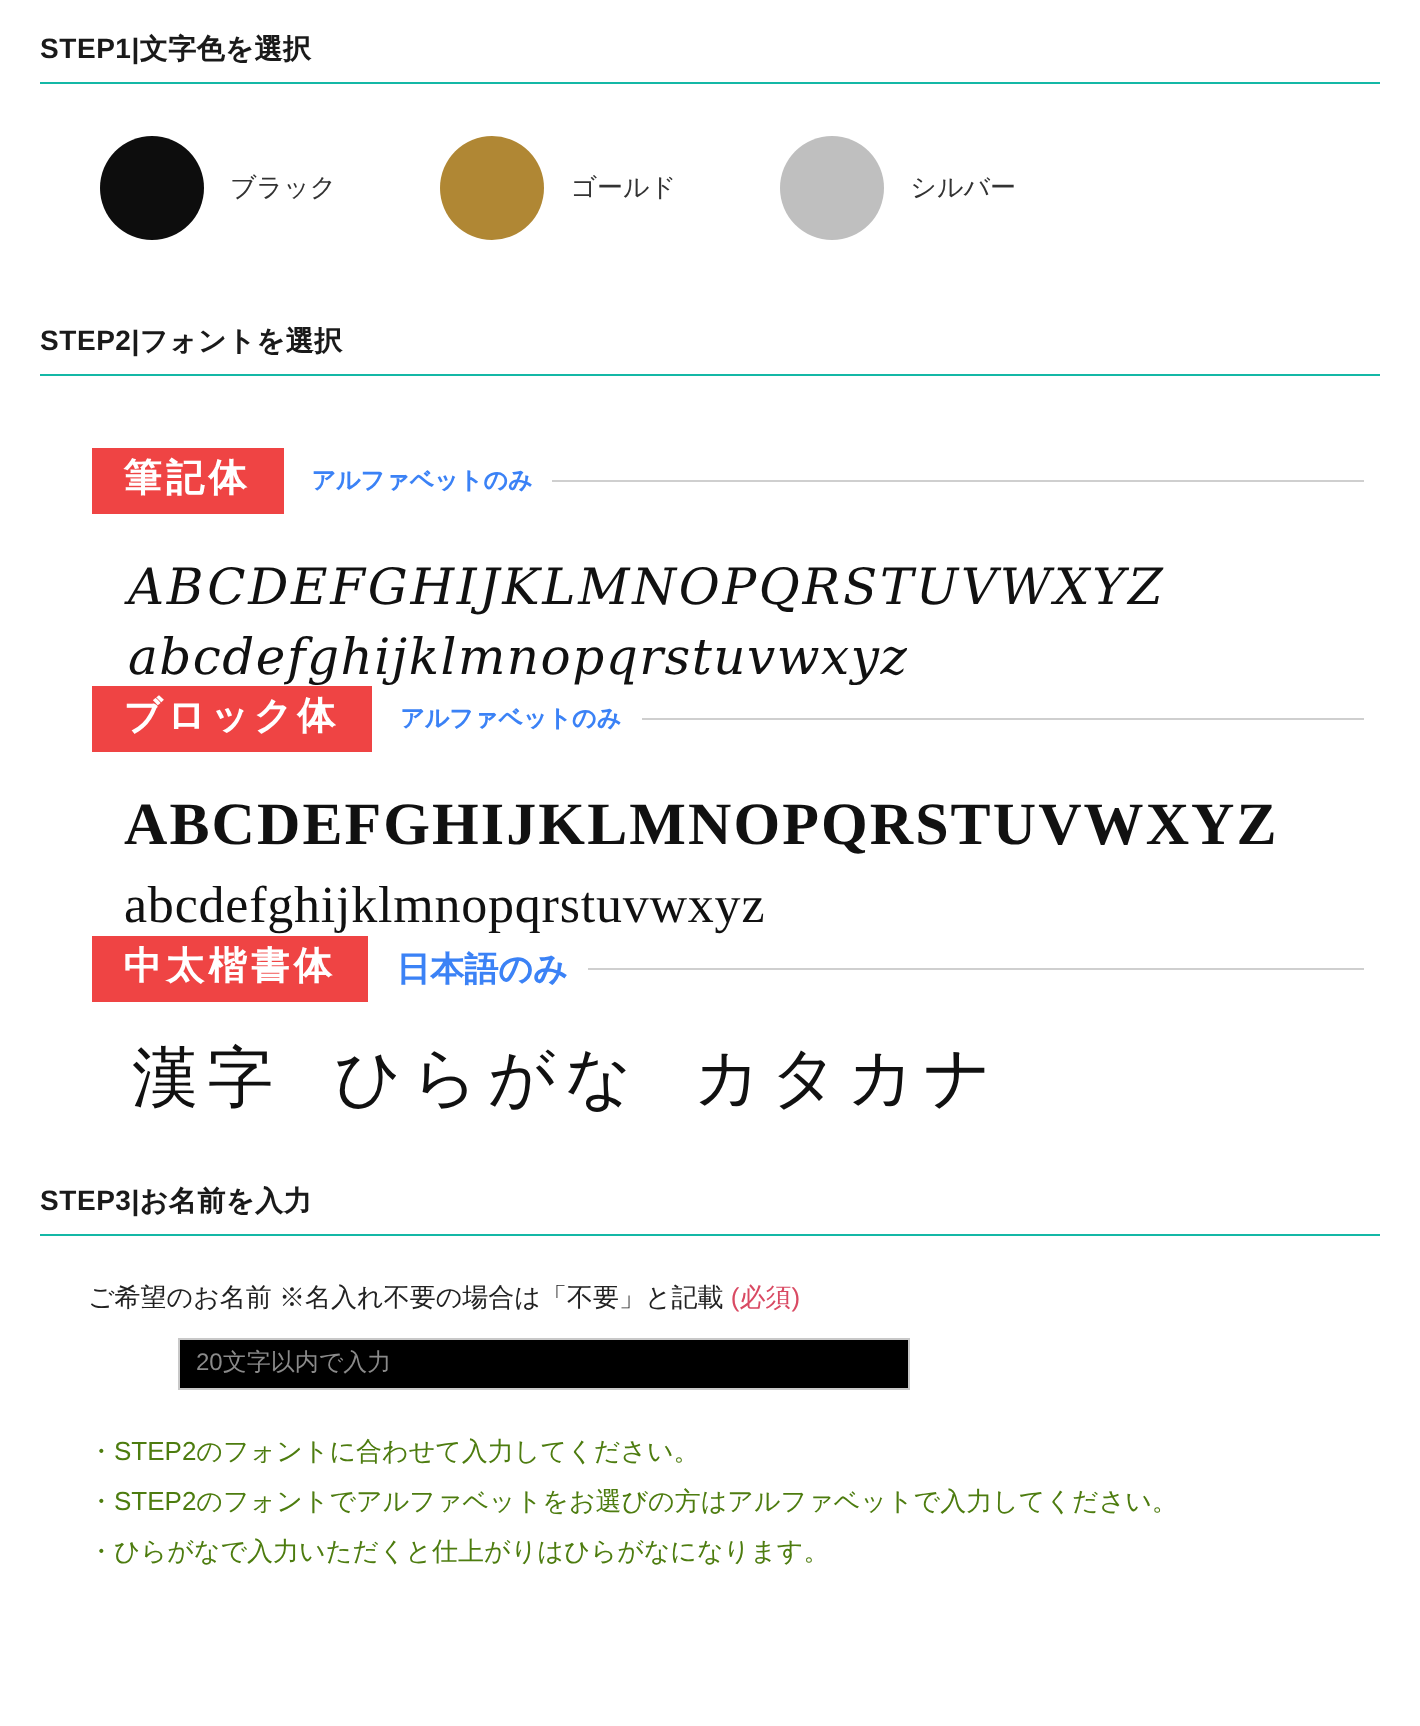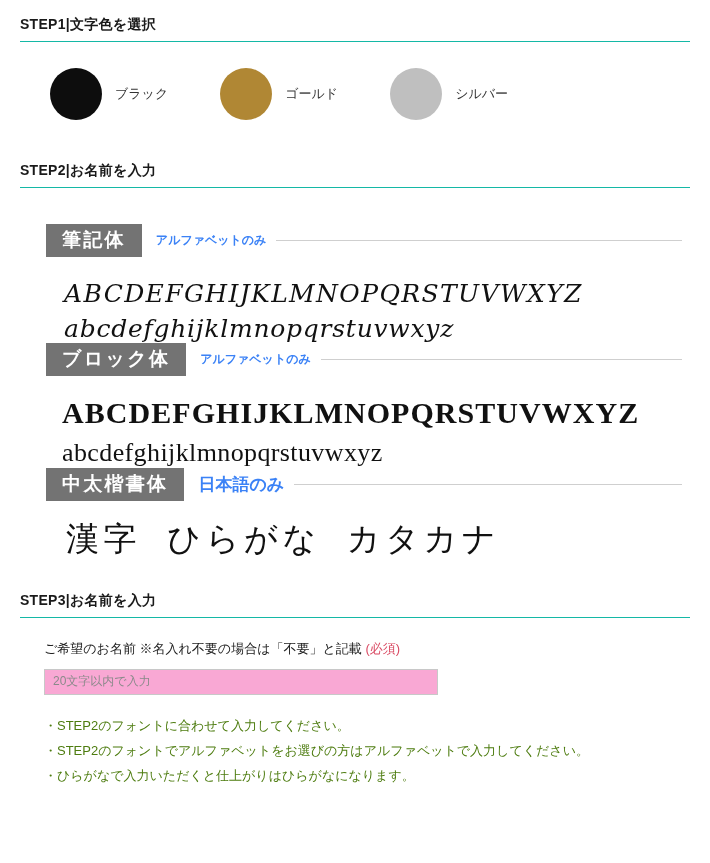--- a/index.html
+++ b/index.html
@@ -64,21 +64,21 @@
 
   
   .font-block { padding-left: 26px; }
   .font-block.first { margin-top: 36px; }
 
   .font-head {
     display: flex;
     align-items: center;
   }
   .font-tag {
-    background: #737373;
+    background: #ef4444;
     color: #ffffff;
     font-size: 19px;
     font-weight: bold;
     letter-spacing: 0.12em;
     padding: 5px 16px 6px 16px;
     line-height: 1.15;
     white-space: nowrap;
     text-align: center;
   }
   .font-note {
@@ -148,32 +148,33 @@
   }
   .form-label {
     font-size: 13px;
     color: #222222;
   }
   .form-label .required {
     color: #d94a63;
   }
   .name-input {
     display: block;
-    width: 394px;
+    width: 366px;
     height: 26px;
     box-sizing: border-box;
     margin-top: 11px;
     padding: 4px 8px;
     font-size: 12px;
     font-family: "Liberation Sans", sans-serif;
     color: #666666;
     border: 1px solid #c8c8c8;
-    background: #f9a8d4;
+    background: #000000;
     resize: none;
     line-height: 1.3;
+    margin-left: 45px;
   }
   .name-input::placeholder { color: #8a8a8a; }
 
   .notes {
     margin-top: 18px;
     padding-left: 24px;
   }
   .note-line {
     font-size: 13px;
     color: #4d7c0f;
@@ -196,21 +197,21 @@
     <div class="swatch-item">
       <span class="swatch-dot" style="background:#b08734"></span>
       <span class="swatch-label">ゴールド</span>
     </div>
     <div class="swatch-item">
       <span class="swatch-dot" style="background:#bfbfbf"></span>
       <span class="swatch-label">シルバー</span>
     </div>
   </div>
 
-  <h2 class="step-heading step2-heading">STEP2|お名前を入力</h2>
+  <h2 class="step-heading step2-heading">STEP2|フォントを選択</h2>
 
   <div class="font-block first">
     <div class="font-head">
       <span class="font-tag">筆記体</span>
       <span class="font-note">アルファベットのみ</span>
       <span class="font-rule"></span>
     </div>
     <div class="sample script-upper">ABCDEFGHIJKLMNOPQRSTUVWXYZ</div>
     <div class="sample script-lower">abcdefghijklmnopqrstuvwxyz</div>
   </div>

